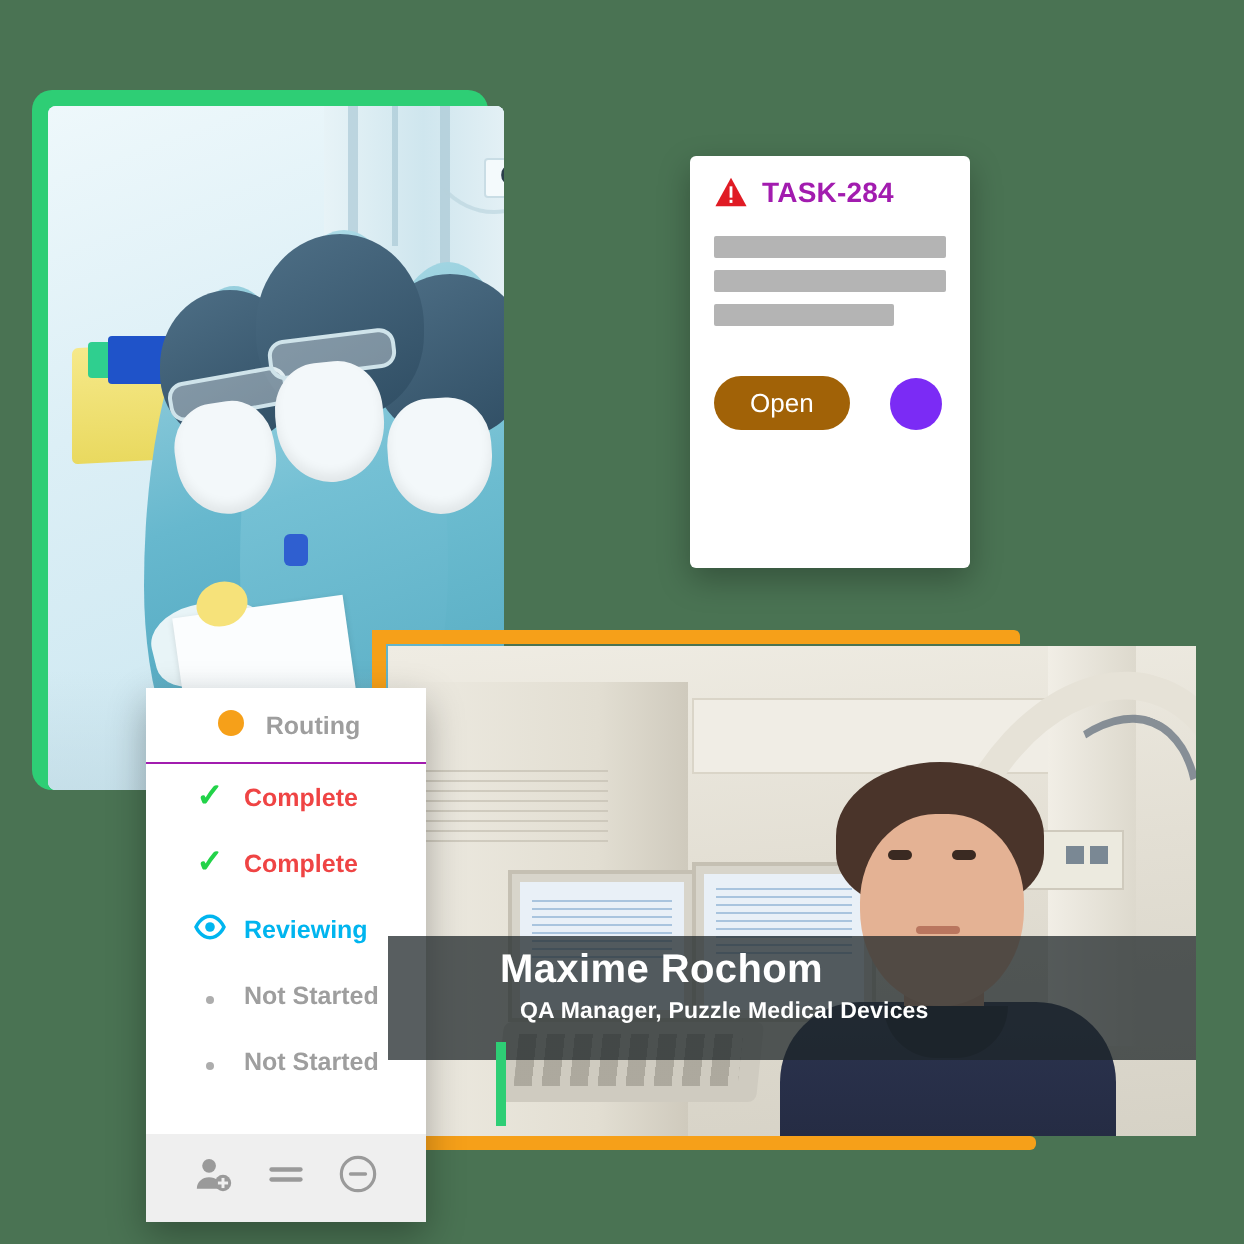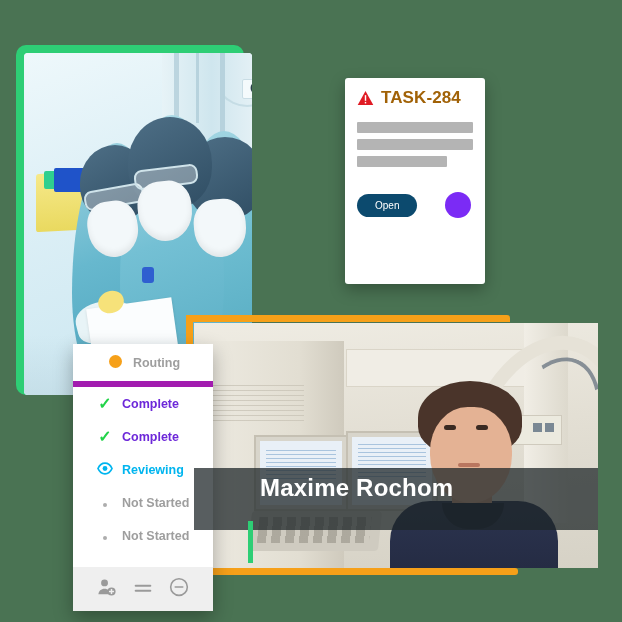--- a/index.html
+++ b/index.html
@@ -82,32 +82,32 @@
 
   
   .task-card{
     position:absolute;left:345px;top:78px;width:140px;height:206px;
     background:#ffffff;border-radius:3px;
     box-shadow:0 6px 16px rgba(0,0,0,.28);
     box-sizing:border-box;padding:10px 12px;
   }
   .task-head{display:flex;align-items:center;gap:7px;}
   .warn-icon{width:17px;height:16px;flex:0 0 auto;}
-  .task-id{font-size:17px;font-weight:bold;color:#a16207;letter-spacing:.1px;}
+  .task-id{font-size:14px;font-weight:bold;color:#a21caf;letter-spacing:.1px;}
   .task-sub{font-size:12.5px;font-weight:bold;color:#222;
     text-align:center;margin:4px 0 0 0;}
   .skeleton{margin-top:14px;}
   .sk{height:11px;background:#b4b4b4;border-radius:1px;margin-bottom:6px;}
   .sk1{width:100%;}
   .sk2{width:100%;}
   .sk3{width:78%;}
   .task-actions{display:flex;align-items:center;justify-content:space-between;
     margin-top:25px;}
-  .open-btn{background:#0c4a6e;color:#fff;border:none;border-radius:14px;
-    font-size:10px;font-family:"Liberation Sans",sans-serif;
+  .open-btn{background:#a16207;color:#fff;border:none;border-radius:14px;
+    font-size:13px;font-family:"Liberation Sans",sans-serif;
     padding:6px 18px;cursor:pointer;font-weight:500;}
   .avatar-dot{width:26px;height:26px;border-radius:50%;background:#7B2BF5;
     margin-right:2px;}
   .task-foot{border-top:1px solid #e8e8e8;margin-top:12px;padding-top:8px;
     display:flex;align-items:center;gap:6px;}
   .link-text{font-size:12.5px;color:#9a9a9a;}
 
   
   .video-card{
     position:absolute;left:186px;top:315px;width:412px;height:260px;
@@ -165,42 +165,42 @@
     background:#b9765f;border-radius:3px;}
   .vp-neck{position:absolute;left:62px;top:108px;width:40px;height:30px;background:#d7a384;}
   .vp-body{position:absolute;left:0;top:120px;width:168px;height:125px;
     background:linear-gradient(180deg,#2c3450,#1f2539);border-radius:40px 40px 0 0;}
   .vp-collar{position:absolute;left:52px;top:122px;width:62px;height:26px;
     background:#1a2033;border-radius:0 0 30px 30px;}
   .vp-green-accent{position:absolute;left:54px;top:198px;width:5px;height:42px;
     background:#2ece75;z-index:3;}
   .name-band{position:absolute;left:0;bottom:38px;width:100%;height:62px;
     background:rgba(30,38,40,.74);z-index:2;}
-  .name-main{position:absolute;left:66px;top:6px;color:#fff;font-size:24px;
+  .name-main{position:absolute;left:56px;top:6px;color:#fff;font-size:20px;
     font-weight:bold;letter-spacing:.2px;}
   .name-sub{position:absolute;left:66px;top:32px;color:#fff;font-size:11.5px;
     font-weight:bold;letter-spacing:.1px;}
 
   
   .qr-panel{
     position:absolute;left:73px;top:344px;width:140px;height:267px;
     background:#fff;box-shadow:0 7px 18px rgba(0,0,0,.3);
     box-sizing:border-box;overflow:hidden;
   }
   .qr-head{background:#00b5ef;color:#fff;font-size:10.5px;font-weight:bold;
     letter-spacing:1.1px;text-align:center;padding:9px 0;}
   .qr-row{display:flex;align-items:center;height:33px;padding-left:22px;
     font-size:12.5px;font-weight:bold;}
   .qr-row.first{justify-content:center;padding-left:0;
-    border-bottom:6px solid #a21caf;height:37px;}
+    border-bottom:1px solid #a21caf;height:37px;}
   .qr-ico{width:20px;display:inline-block;text-align:center;margin-right:7px;
     flex:0 0 auto;}
   .dot-orange{width:13px;height:13px;border-radius:50%;background:#f6a019;display:inline-block;}
   .check{color:#22d349;font-size:16px;font-weight:bold;line-height:1;}
-  .lbl-complete{color:#6d28d9;}
+  .lbl-complete{color:#ef4444;}
   .lbl-reviewing{color:#00b5ef;}
   .lbl-routing{color:#9e9e9e;font-weight:bold;}
   .lbl-notstarted{color:#9e9e9e;}
   .smalldot{width:4px;height:4px;border-radius:50%;background:#adadad;display:inline-block;}
   .qr-foot{position:absolute;left:0;bottom:0;width:100%;height:44px;
     background:#efefef;display:flex;align-items:center;justify-content:center;gap:16px;}
   .fico{color:#9a9a9a;}
 </style>
 </head>
 <body style="background: rgb(74, 115, 83);">
@@ -277,20 +277,21 @@
         <div class="vp-face"></div>
         <div class="vp-eye vp-eye-l"></div>
         <div class="vp-eye vp-eye-r"></div>
         <div class="vp-mouth"></div>
         <div class="vp-collar"></div>
       </div>
 
       <div class="vp-green-accent"></div>
       <div class="name-band">
         <div class="name-main">Maxime Rochom</div>
+        <div class="name-sub">QA Manager, Puzzle Medical Devices</div>
       </div>
     </div>
     <div class="vc-orange-bottom"></div>
   </div>
 
   <div class="task-card">
     <div class="task-head">
       <svg class="warn-icon" viewBox="0 0 24 22">
         <path d="M12 1 L23 21 L1 21 Z" fill="#e01b24"></path>
         <rect x="11" y="7" width="2" height="8" fill="#fff"></rect>

